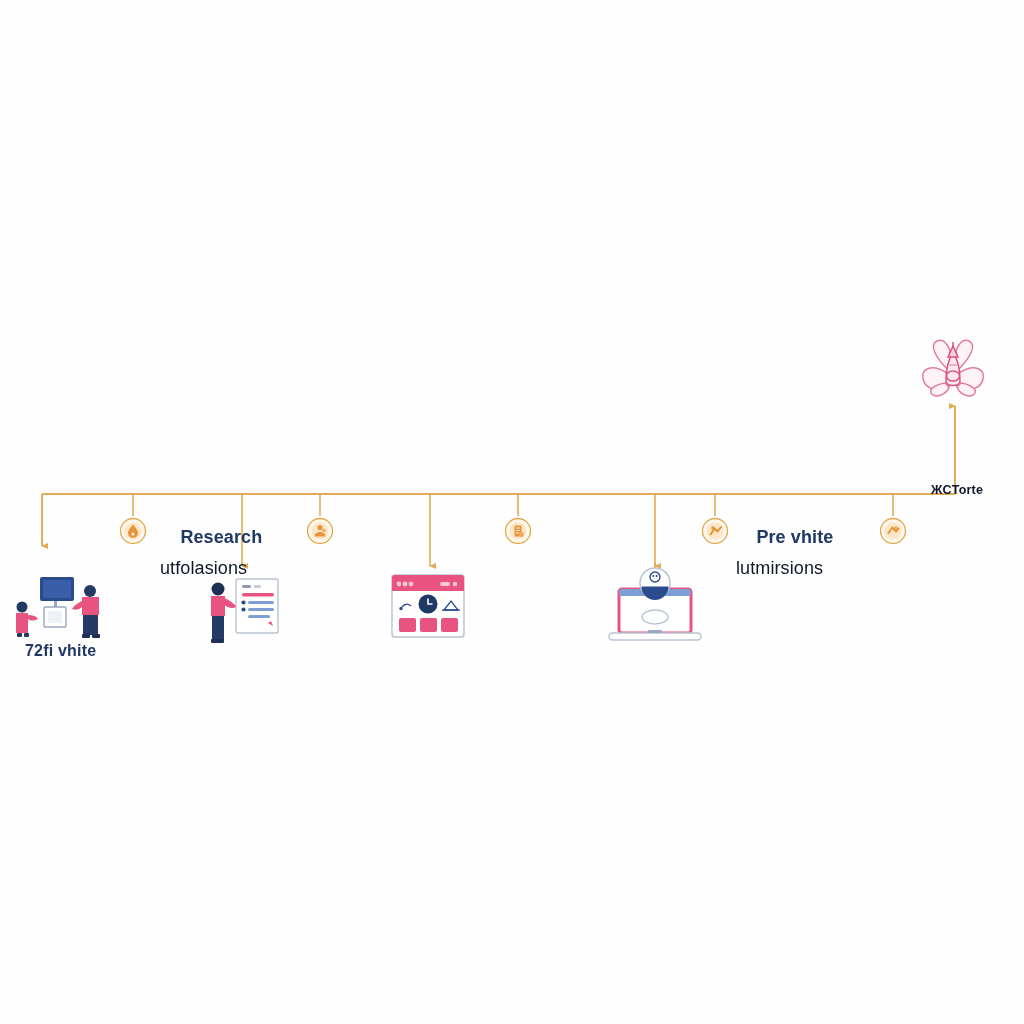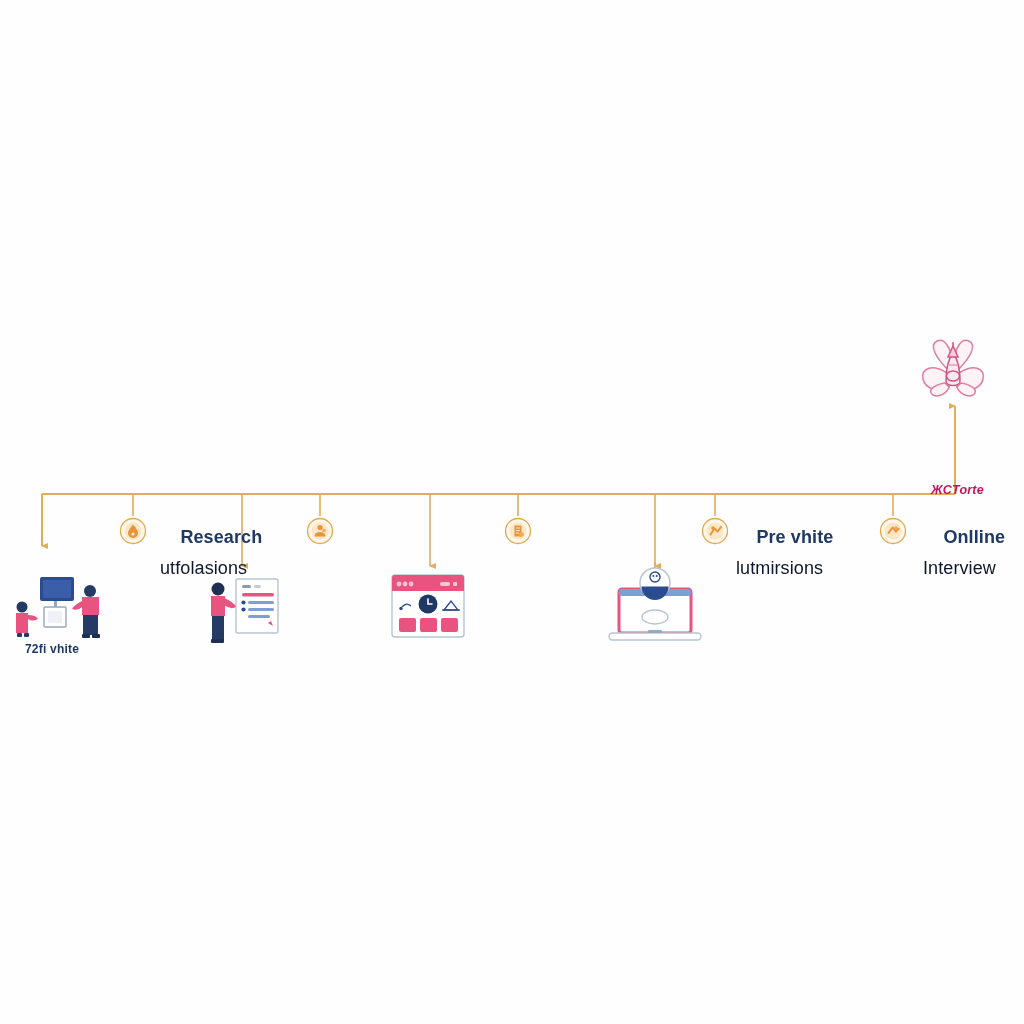--- a/index.html
+++ b/index.html
@@ -38,34 +38,33 @@
     letter-spacing: 0.1px;
     white-space: pre;
   }
   .node-label .l2 {
     display: block;
     font-weight: 400;
     color: #0f172a;
   }
   .top-label {
     position: absolute;
-    color: #be185d;
+    color: #0f172a;
     font-family: "Liberation Sans", sans-serif;
     font-weight: 700;
     font-size: 12.5px;
     letter-spacing: 0.2px;
     white-space: pre;
-    font-style: italic;
   }
   .illus-caption {
     position: absolute;
     color: #1f3864;
     font-family: "Liberation Sans", sans-serif;
     font-weight: 700;
-    font-size: 12px;
+    font-size: 16px;
     letter-spacing: 0.2px;
     white-space: pre;
   }
 </style>
 </head>
 <body>
 
 <div id="stage">
 
   <svg id="canvas" viewBox="0 0 1024 1024" xmlns="http://www.w3.org/2000/svg">
@@ -256,22 +255,18 @@
     <span class="l2">utfolasions</span>
   </div>
 
 
 
   <div class="node-label" style="left:736px; top:514px;">
     <span>Pre vhite</span>
     <span class="l2">lutmirsions</span>
   </div>
 
-  <div class="node-label" style="left:923px; top:514px;">
-    <span>Onlline</span>
-    <span class="l2">Interview</span>
-  </div>
 
   <div class="top-label" style="left:931px; top:483px;">ЖCTorte</div>
 
   <div class="illus-caption" style="left:25px; top:642px;">72fi vhite</div>
 
 </div>
 
 </body></html>

